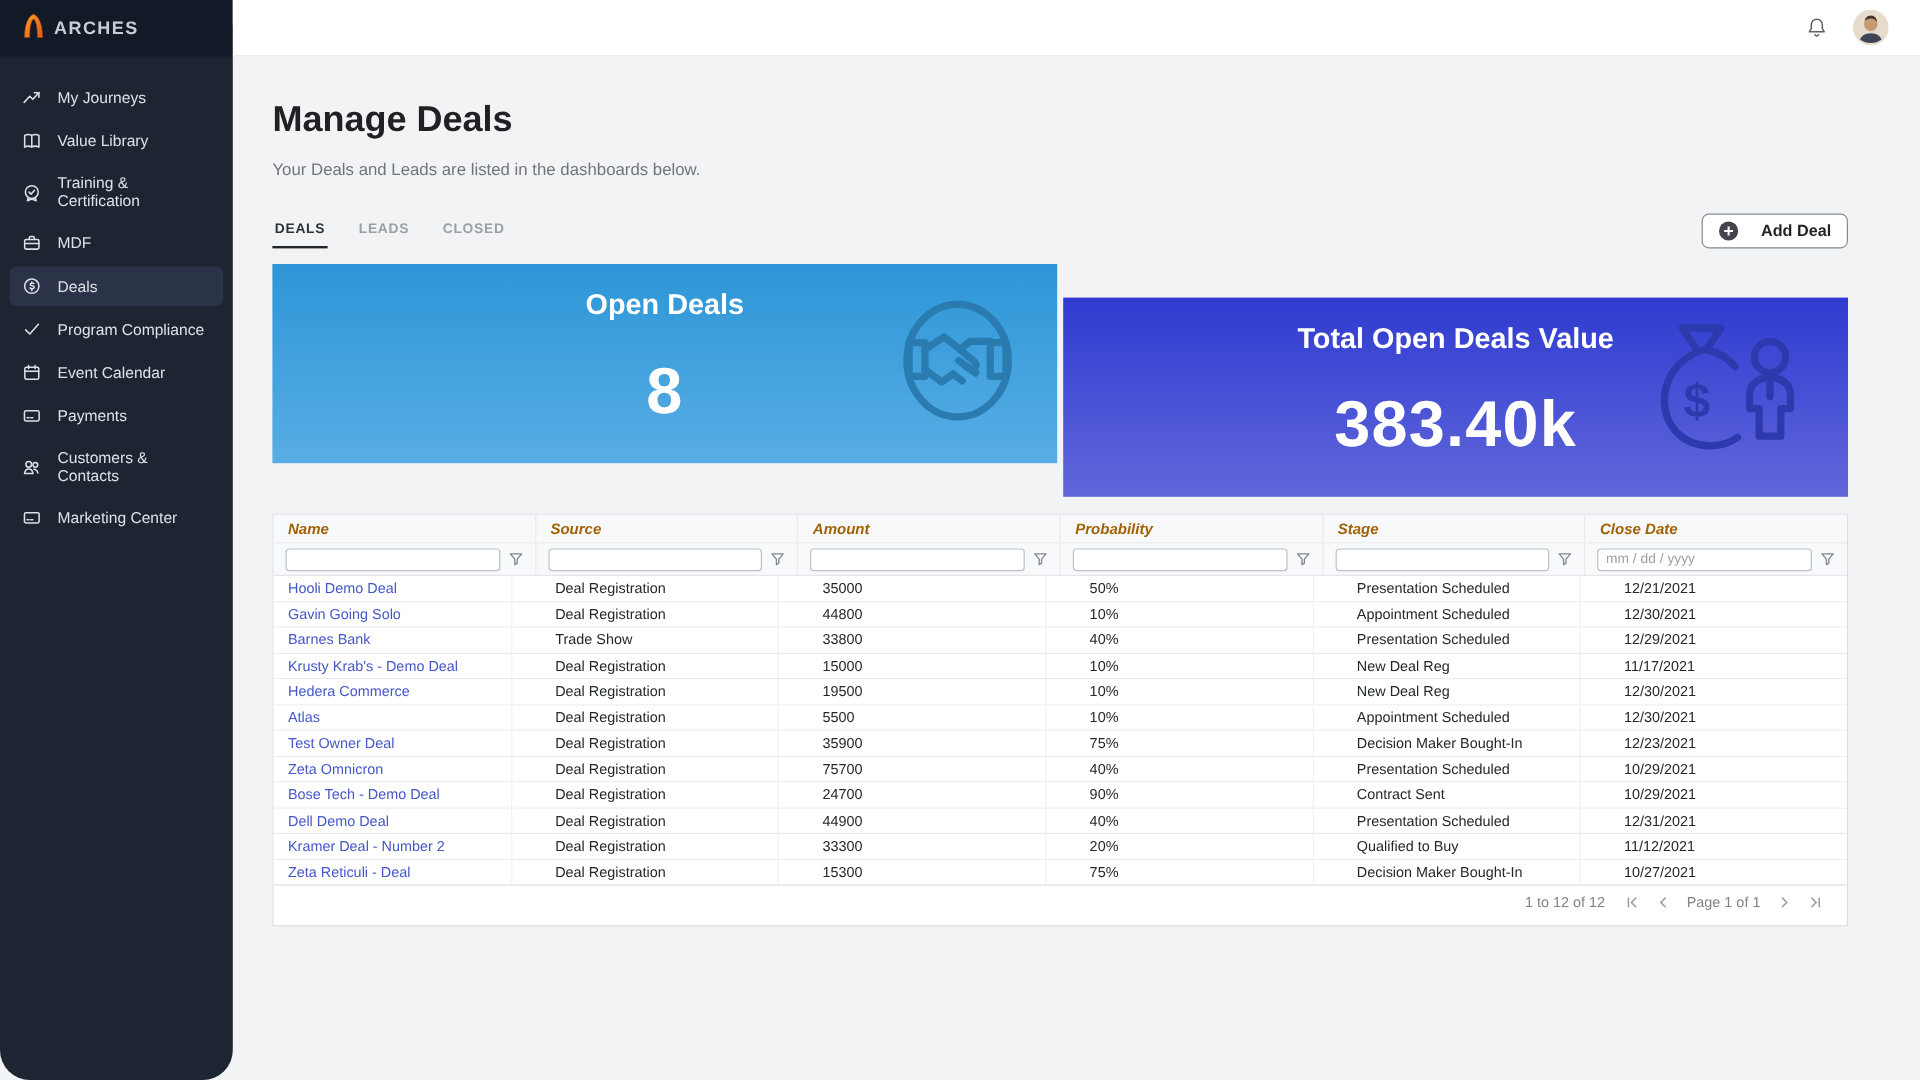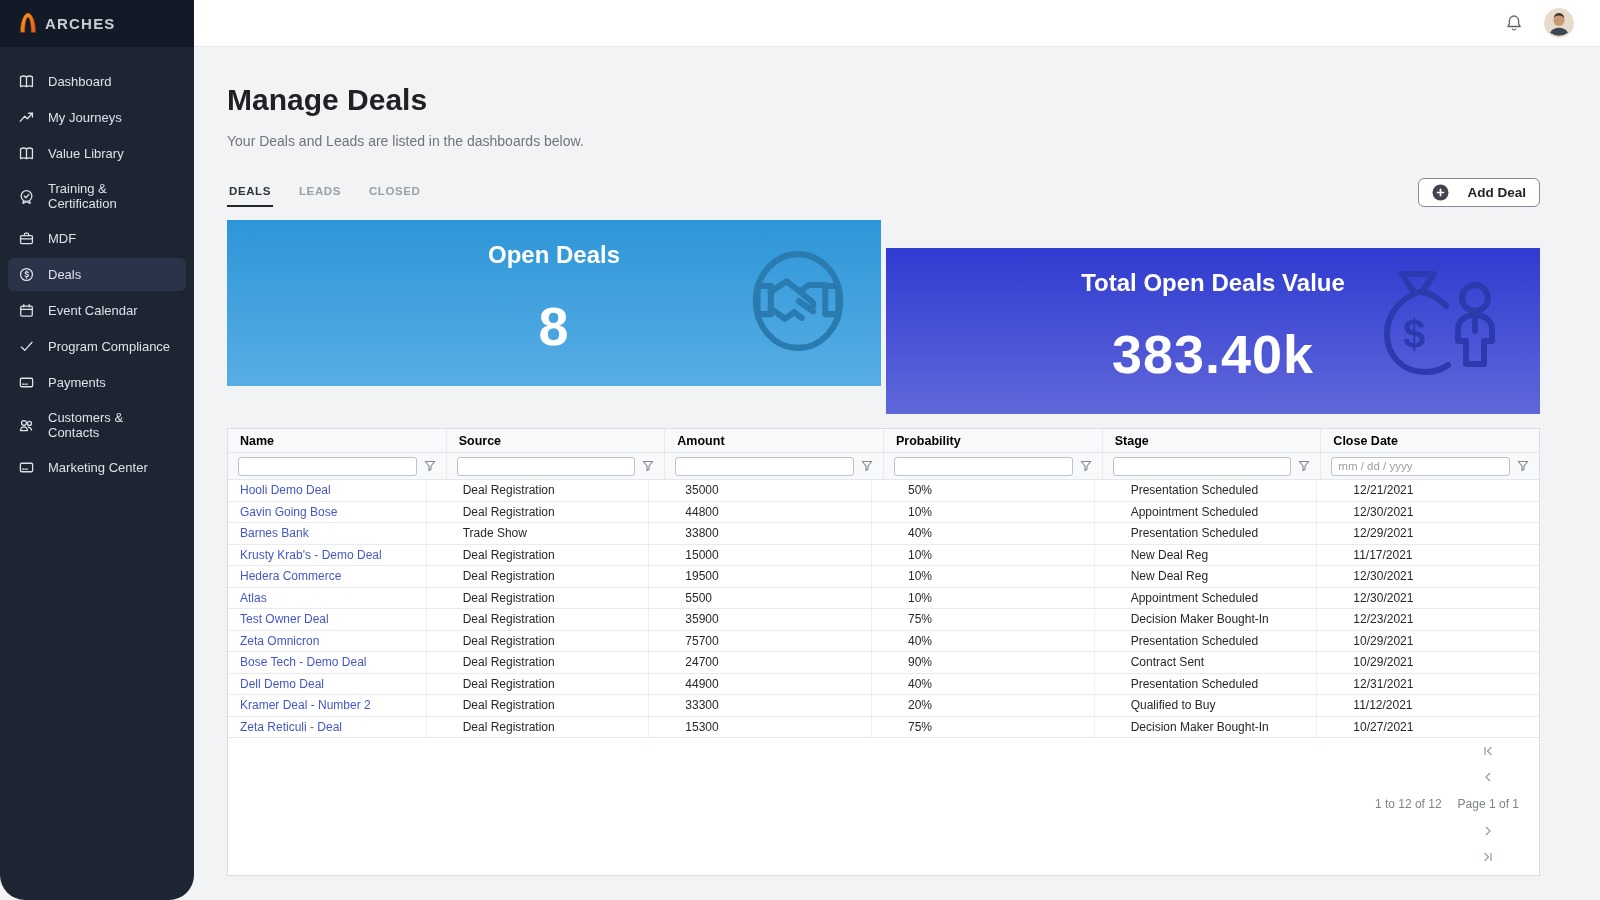--- a/index.html
+++ b/index.html
@@ -39,22 +39,22 @@
   .card { flex:1; height:166px; position:relative; color:#fff; overflow:hidden; }
   .card-title { text-align:center; margin-top:21px; font-size:24px; font-weight:700; }
   .card-value { text-align:center; margin-top:26px; font-size:54px; font-weight:700; letter-spacing:1px; }
   .card-icon { position:absolute; top:50%; transform:translateY(-50%); }
   .card-icon.handshake { right:22px; }
   .card-icon.moneybag { right:28px; }
 
   
   .grid { margin-top:14px; background:#fff; border:1px solid #d9dee4; padding-bottom:10px; }
   .g-header { display:flex; background:#f8f9fa; border-bottom:1px solid #e4e7eb; height:24px; align-items:center; }
-  .g-hcell { flex:1; padding:0 12px; font-size:12.5px; font-weight:600; color:#000000; height:100%;
-             display:flex; align-items:center; border-right:1px solid #e8ebee; cursor:pointer; }
+  .g-hcell { flex:1; padding:0 12px; font-size:12.5px; font-weight:600; color:#a16207; height:100%;
+             display:flex; align-items:center; border-right:1px solid #e8ebee; cursor:pointer;font-style:italic; }
   .g-hcell:last-child { border-right:none; }
   .g-filter { display:flex; background:#f8f9fa; border-bottom:1px solid #e4e7eb; height:27px; align-items:center; }
   .g-fcell { flex:1; display:flex; align-items:center; gap:7px; padding:0 10px; height:100%; border-right:1px solid #e8ebee; }
   .g-fcell:last-child { border-right:none; }
   .g-fcell input { flex:1; min-width:0; height:19px; border:1px solid #bcc2c9; border-radius:3px;
                    font-size:11.5px; padding:0 6px; color:#333; font-family:"Liberation Sans", sans-serif; }
   .g-fcell input::placeholder { color:#9aa0a6; }
   .g-row { display:flex; height:21.5px; border-bottom:1px solid #e9ecef; background:#fff;gap:24px; }
   .g-cell { flex:1; padding:0 12px; font-size:12px; color:#24282c; border-right:1px solid #eef1f3;
             display:flex; align-items:center; white-space:nowrap; overflow:hidden; }
@@ -81,28 +81,20 @@
             </defs>
           <path d="M8 27 C8 12 13.5 6.5 16 6.5 C18.5 6.5 24 12 24 27 L19.5 27 C19.5 14 17 10.8 16 10.8 C15 10.8 12.5 14 12.5 27 Z" fill="url(#lg-arch)" stroke="#b23d16" stroke-width="0.6"></path>
         </svg>
       </span>
       <span class="logo-text">ARCHES</span>
     </div>
     <nav class="nav" id="sidebar-nav">
         <div class="nav-item">
           <span style="display: flex;">
             <svg width="17" height="17" viewBox="0 0 20 20" fill="none" stroke="#dde1e8" stroke-width="1.5" stroke-linejoin="round" stroke-linecap="round">
-              <path d="M3 4.5c2.2-1.2 4.8-1.2 7 0v11.5c-2.2-1.2-4.8-1.2-7 0zM10 4.5c2.2-1.2 4.8-1.2 7 0v11.5c-2.2-1.2-4.8-1.2-7 0z"></path>
-            </svg>
-          </span>
-          <span>Dashboard</span>
-        </div>
-        <div class="nav-item">
-          <span style="display: flex;">
-            <svg width="17" height="17" viewBox="0 0 20 20" fill="none" stroke="#dde1e8" stroke-width="1.5" stroke-linejoin="round" stroke-linecap="round">
               <path d="M2.5 14.5 8 8.5l3 3 6-6.5"></path>
               <path d="M12.5 5h4.5v4.5"></path>
             </svg>
           </span>
           <span>My Journeys</span>
         </div>
         <div class="nav-item">
           <span style="display: flex;">
             <svg width="17" height="17" viewBox="0 0 20 20" fill="none" stroke="#dde1e8" stroke-width="1.5" stroke-linejoin="round" stroke-linecap="round">
               <path d="M3 4.5c2.2-1.2 4.8-1.2 7 0v11.5c-2.2-1.2-4.8-1.2-7 0zM10 4.5c2.2-1.2 4.8-1.2 7 0v11.5c-2.2-1.2-4.8-1.2-7 0z"></path>
@@ -134,33 +126,33 @@
             <svg width="17" height="17" viewBox="0 0 20 20" fill="none" stroke="#dde1e8" stroke-width="1.5" stroke-linejoin="round" stroke-linecap="round">
               <circle cx="10" cy="10" r="7"></circle>
               <path d="M12 7.5c-.5-.8-3.5-1-3.5.8s3.8.7 3.8 2.7c0 1.7-3 1.8-4 .7M10 5.8v1M10 13.2v1"></path>
             </svg>
           </span>
           <span>Deals</span>
         </div>
         <div class="nav-item">
           <span style="display: flex;">
             <svg width="17" height="17" viewBox="0 0 20 20" fill="none" stroke="#dde1e8" stroke-width="1.5" stroke-linejoin="round" stroke-linecap="round">
+              <path d="M4 10.5l4 4L16.5 5"></path>
+            </svg>
+          </span>
+          <span>Program Compliance</span>
+        </div>
+        <div class="nav-item">
+          <span style="display: flex;">
+            <svg width="17" height="17" viewBox="0 0 20 20" fill="none" stroke="#dde1e8" stroke-width="1.5" stroke-linejoin="round" stroke-linecap="round">
               <rect x="3.2" y="4.8" width="13.6" height="11.7" rx="1.5"></rect>
               <path d="M6.8 3v3M13.2 3v3M3.2 8.6h13.6"></path>
             </svg>
           </span>
           <span>Event Calendar</span>
-        </div>
-        <div class="nav-item">
-          <span style="display: flex;">
-            <svg width="17" height="17" viewBox="0 0 20 20" fill="none" stroke="#dde1e8" stroke-width="1.5" stroke-linejoin="round" stroke-linecap="round">
-              <path d="M4 10.5l4 4L16.5 5"></path>
-            </svg>
-          </span>
-          <span>Program Compliance</span>
         </div>
         <div class="nav-item">
           <span style="display: flex;">
             <svg width="17" height="17" viewBox="0 0 20 20" fill="none" stroke="#dde1e8" stroke-width="1.5" stroke-linejoin="round" stroke-linecap="round">
               <rect x="2.8" y="5" width="14.4" height="10" rx="1.5"></rect>
               <path d="M5.3 12h2M9 12h2"></path>
             </svg>
           </span>
           <span>Payments</span>
         </div>
@@ -325,21 +317,21 @@
                 <a>Hooli Demo Deal</a>
               </div>
               <div class="g-cell">Deal Registration</div>
               <div class="g-cell">35000</div>
               <div class="g-cell">50%</div>
               <div class="g-cell">Presentation Scheduled</div>
               <div class="g-cell">12/21/2021</div>
             </div>
             <div class="g-row">
               <div class="g-cell">
-                <a>Gavin Going Bose</a>
+                <a>Gavin Going Solo</a>
               </div>
               <div class="g-cell">Deal Registration</div>
               <div class="g-cell">44800</div>
               <div class="g-cell">10%</div>
               <div class="g-cell">Appointment Scheduled</div>
               <div class="g-cell">12/30/2021</div>
             </div>
             <div class="g-row">
               <div class="g-cell">
                 <a>Barnes Bank</a>
@@ -436,21 +428,21 @@
               </div>
               <div class="g-cell">Deal Registration</div>
               <div class="g-cell">15300</div>
               <div class="g-cell">75%</div>
               <div class="g-cell">Decision Maker Bought-In</div>
               <div class="g-cell">10/27/2021</div>
             </div>
           </div>
         <div class="g-pagination">
           <span>1 to 12 of 12</span>
-          <span style="display:flex; align-items:center; gap:14px;flex-direction:column;">
+          <span style="display:flex; align-items:center; gap:14px;">
             <span class="pg-btn">
               <svg width="12" height="12" viewBox="0 0 12 12" fill="none" stroke="#9ba1a8" stroke-width="1.3">
                   <path d="M3 2v8M9.5 2 5.5 6l4 4"></path>
                 </svg>
             </span>
             <span class="pg-btn">
               <svg width="12" height="12" viewBox="0 0 12 12" fill="none" stroke="#9ba1a8" stroke-width="1.3">
                   <path d="M8 2 4 6l4 4"></path>
                 </svg>
             </span>

